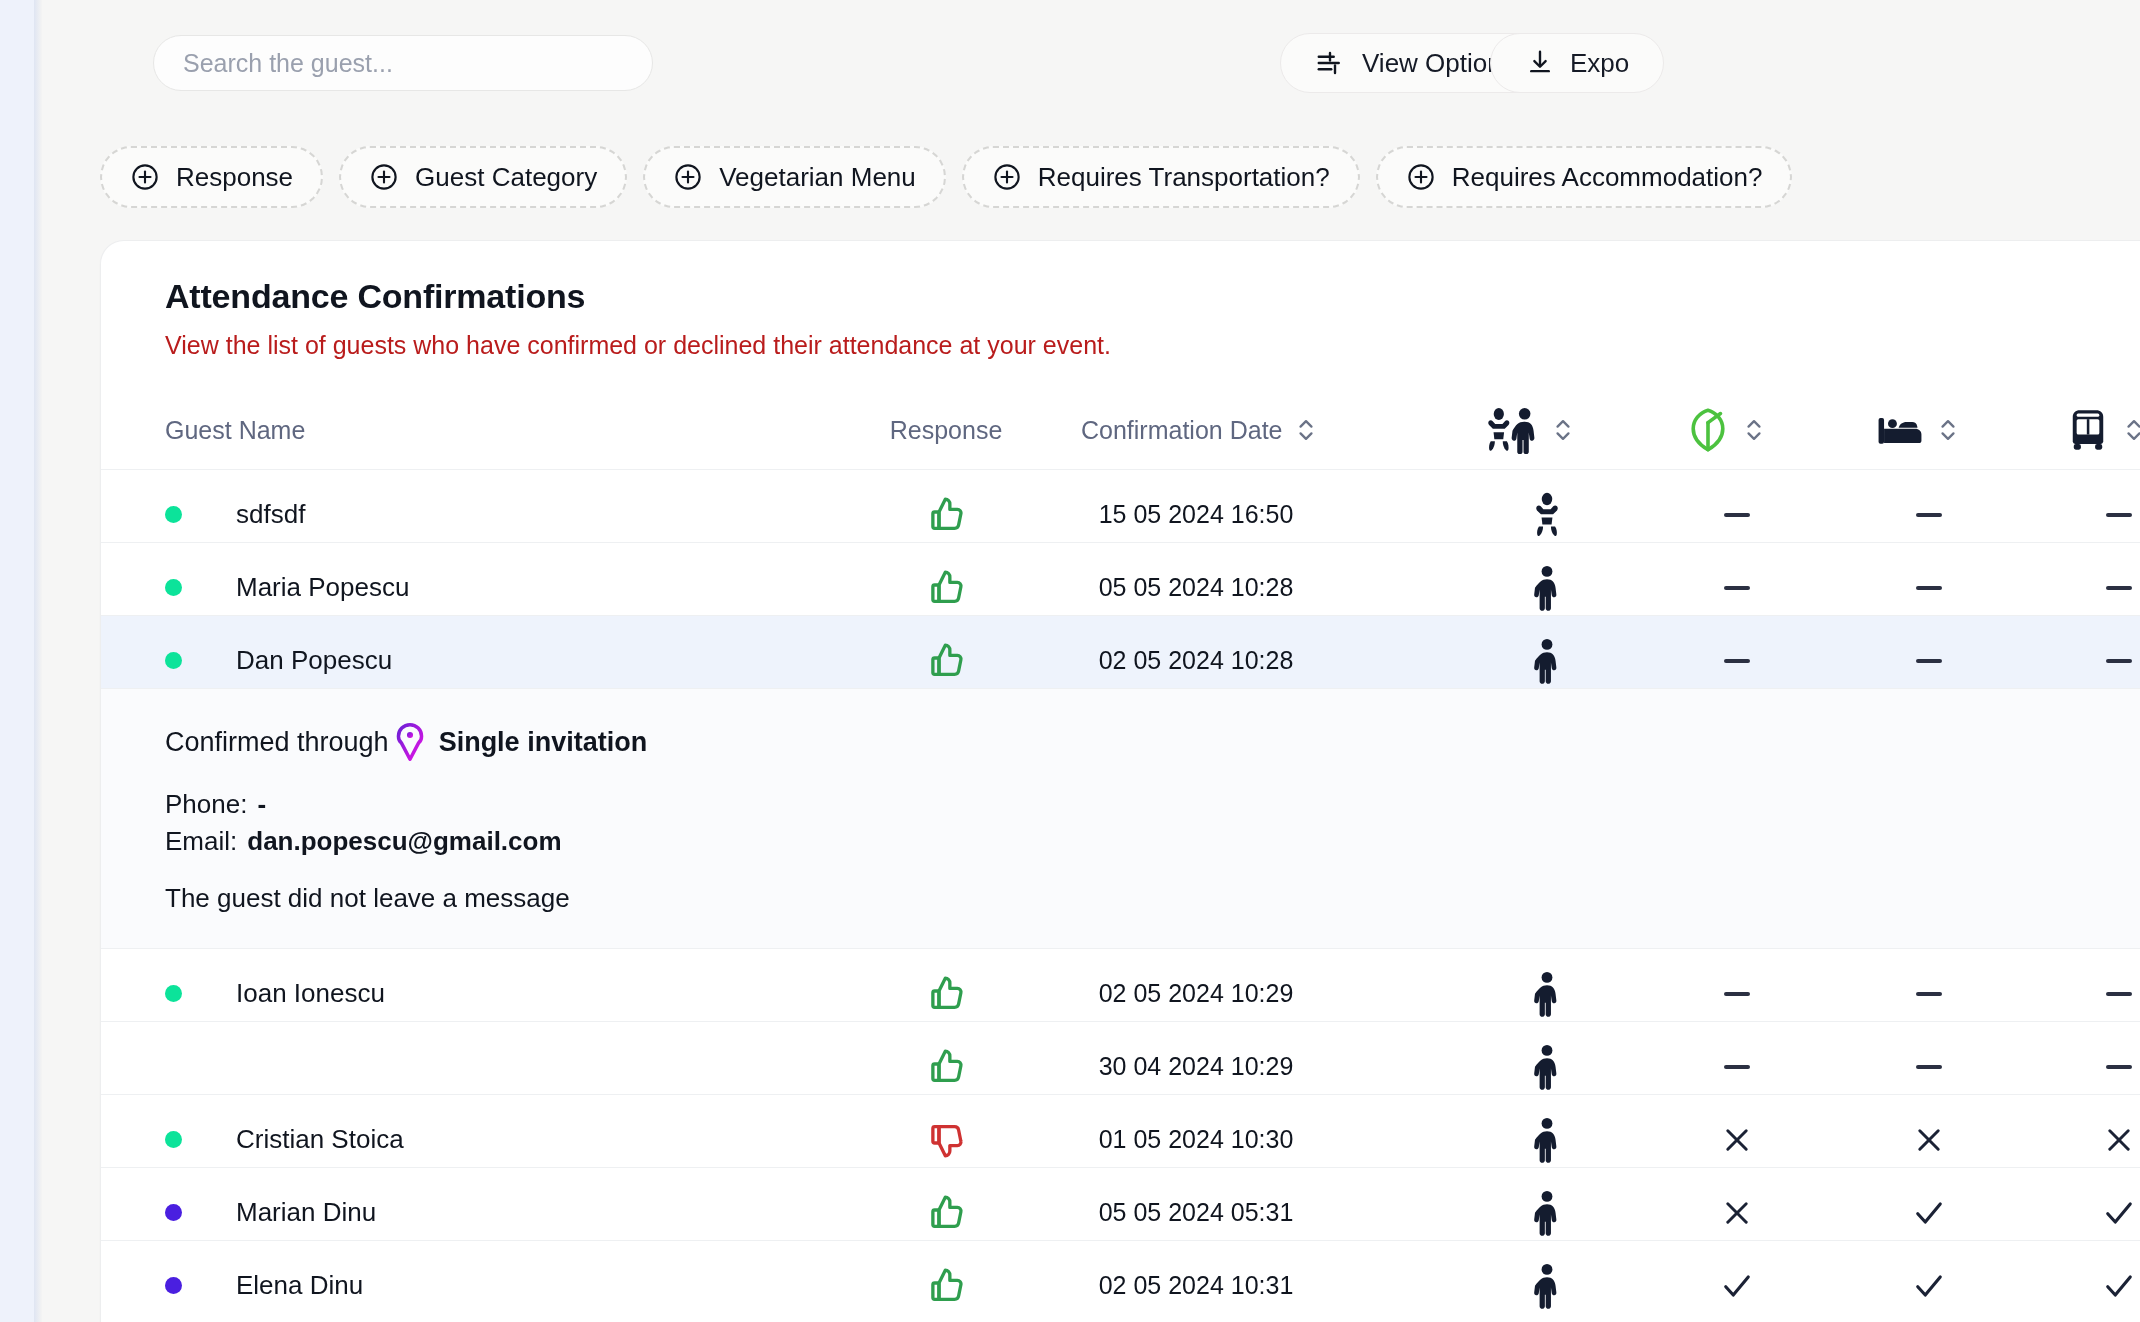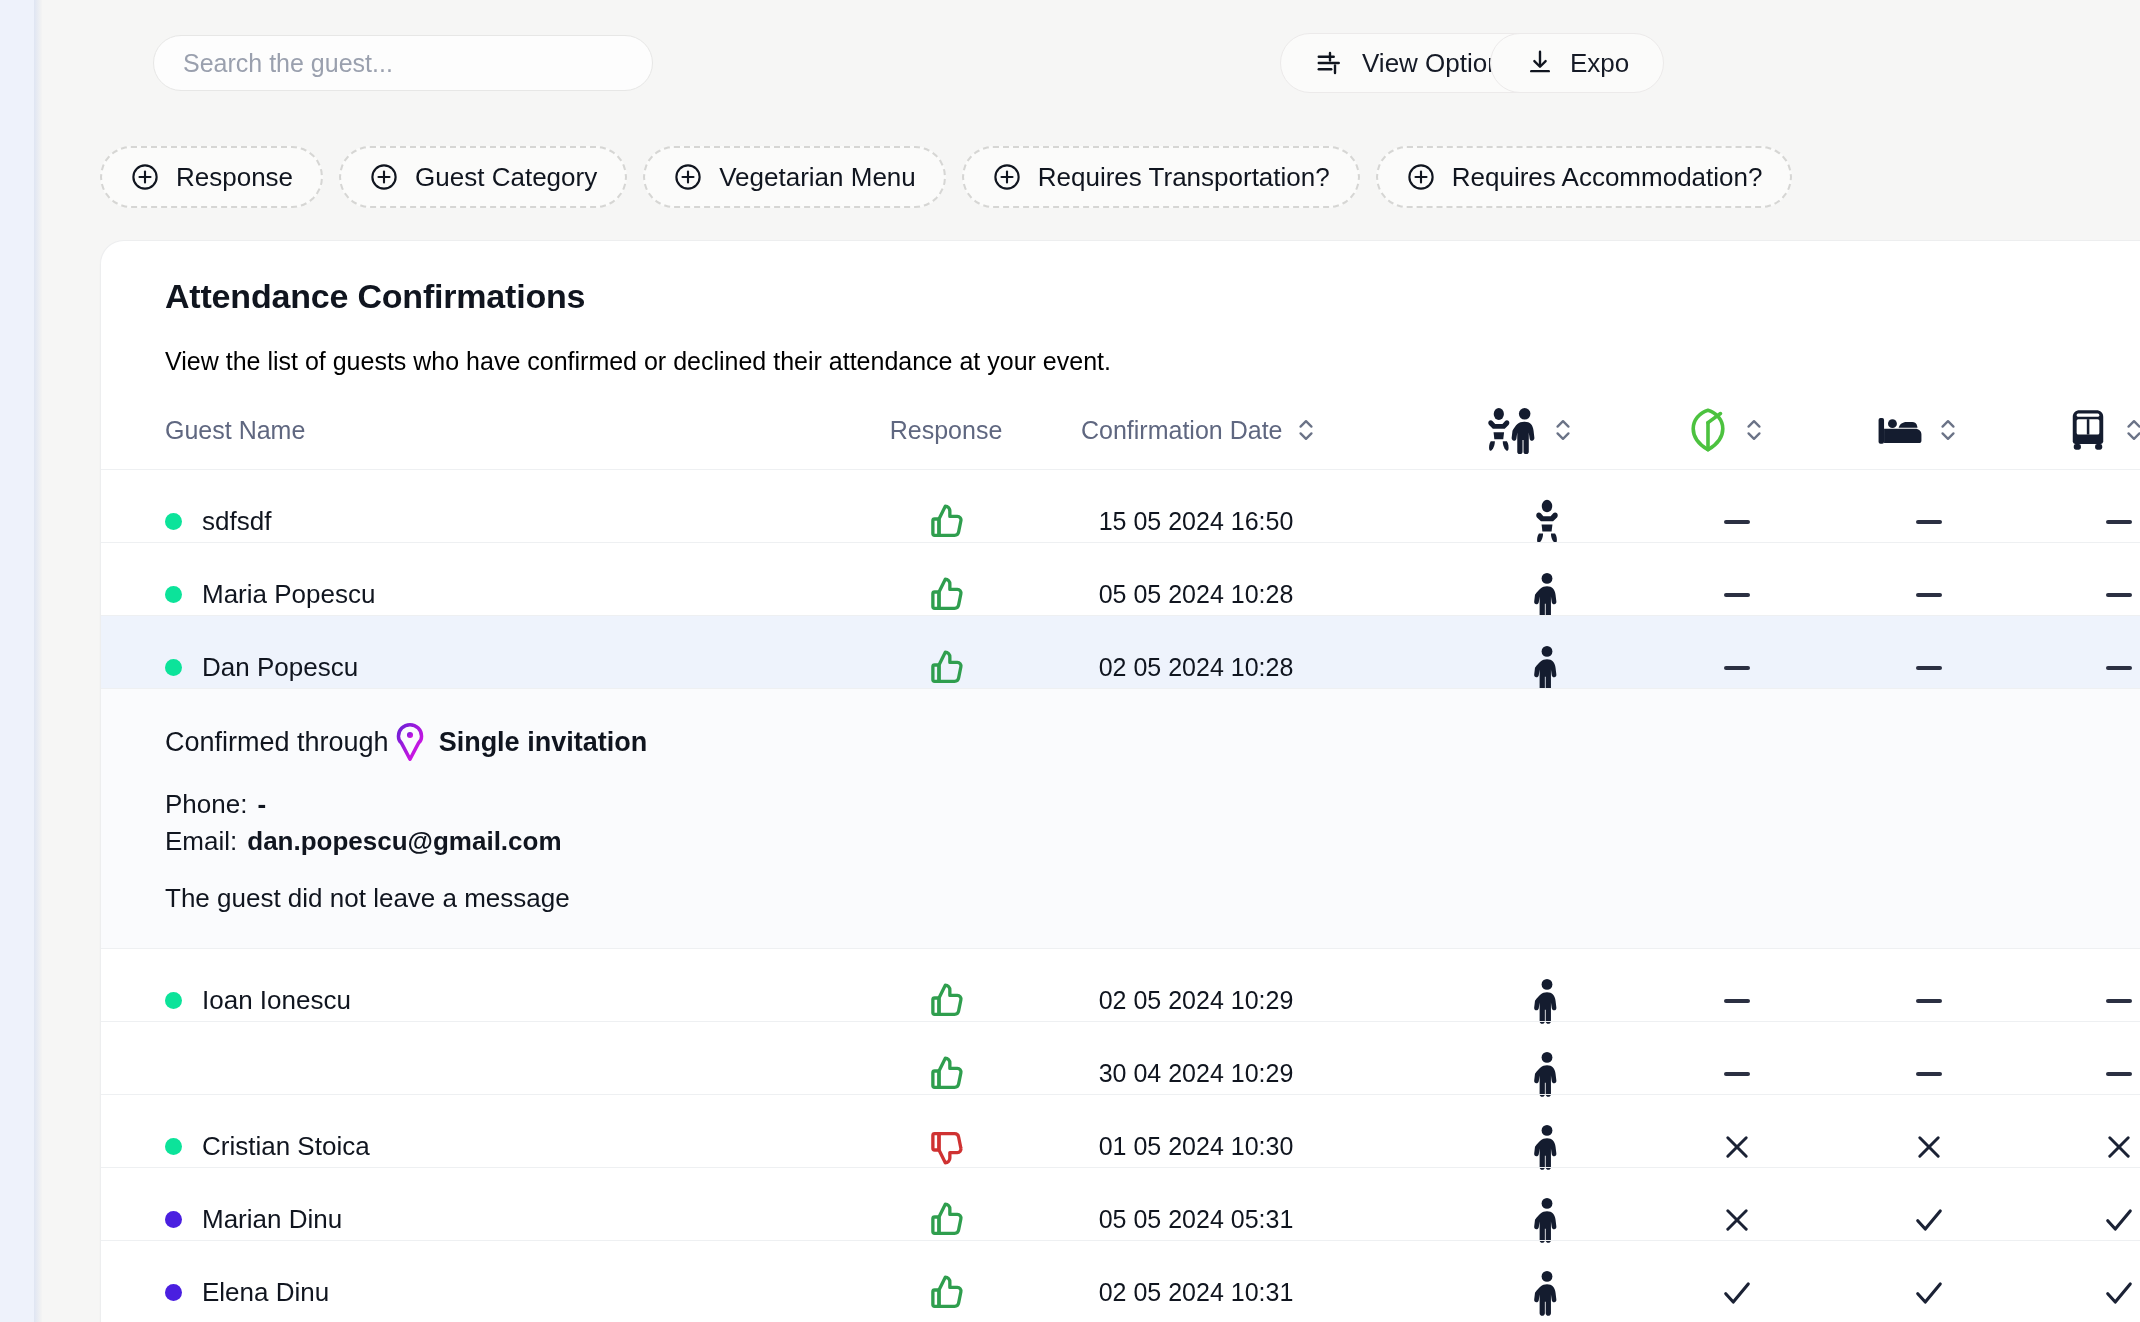--- a/index.html
+++ b/index.html
@@ -130,22 +130,21 @@
     left: 64px; top: 36px;
     font-size: 34px;
     font-weight: 700;
     color: #10151f;
     letter-spacing: -0.2px;
   }
   .card-sub {
     position: absolute;
     left: 64px; top: 90px;
     font-size: 25px;
-    color: #000000;
-    margin-top: 16px;
+    color: #b91c1c;
   }
 
   
   .thead {
     position: absolute;
     left: 0; top: 150px;
     width: 2100px; height: 78px;
   }
   .th {
     position: absolute;
@@ -169,23 +168,24 @@
   .row {
     position: relative;
     height: 73px;
     border-top: 1px solid #eef0f2;
     cursor: pointer;
   }
   .row.selected { background: #eef3fc; }
 
   .cell {
     position: absolute;
-    top: 15px; height: 73px;
+    top: 8px; height: 73px;
     display: flex;
     align-items: center;
+    gap: 34px;
   }
 
   .dot {
     width: 17px; height: 17px;
     border-radius: 50%;
     flex: 0 0 auto;
   }
 
   .gname {
     font-size: 26px;

